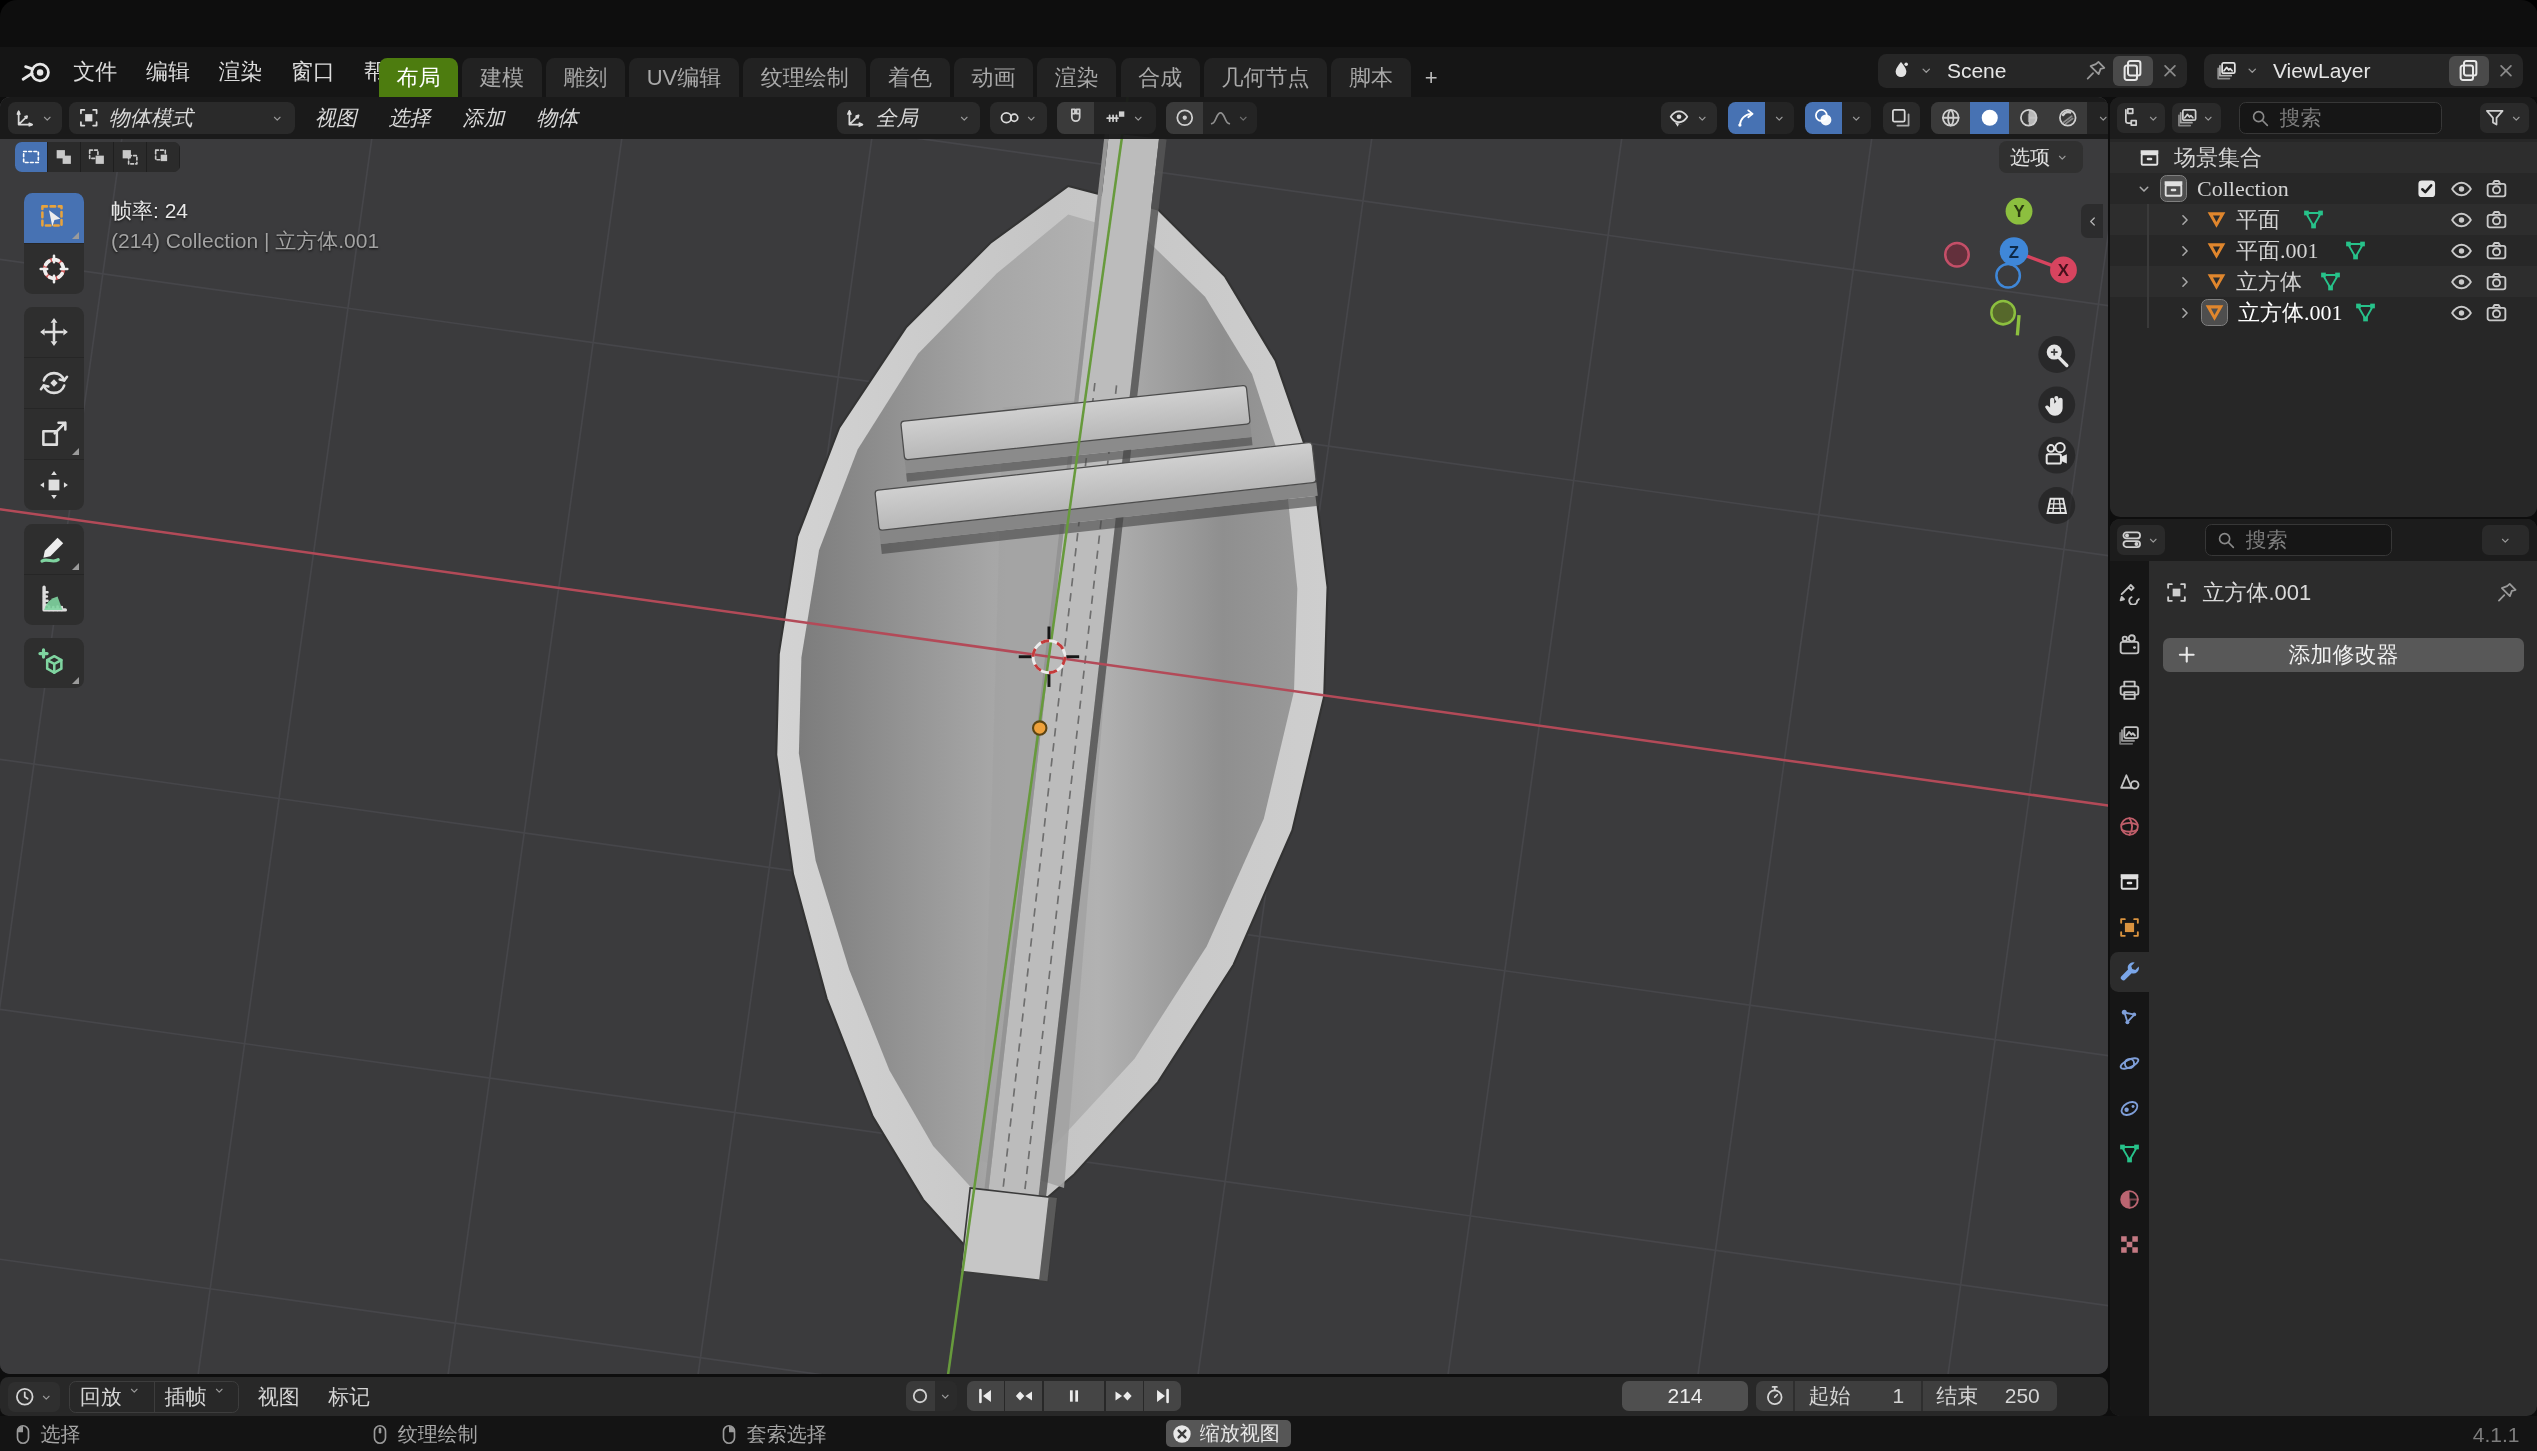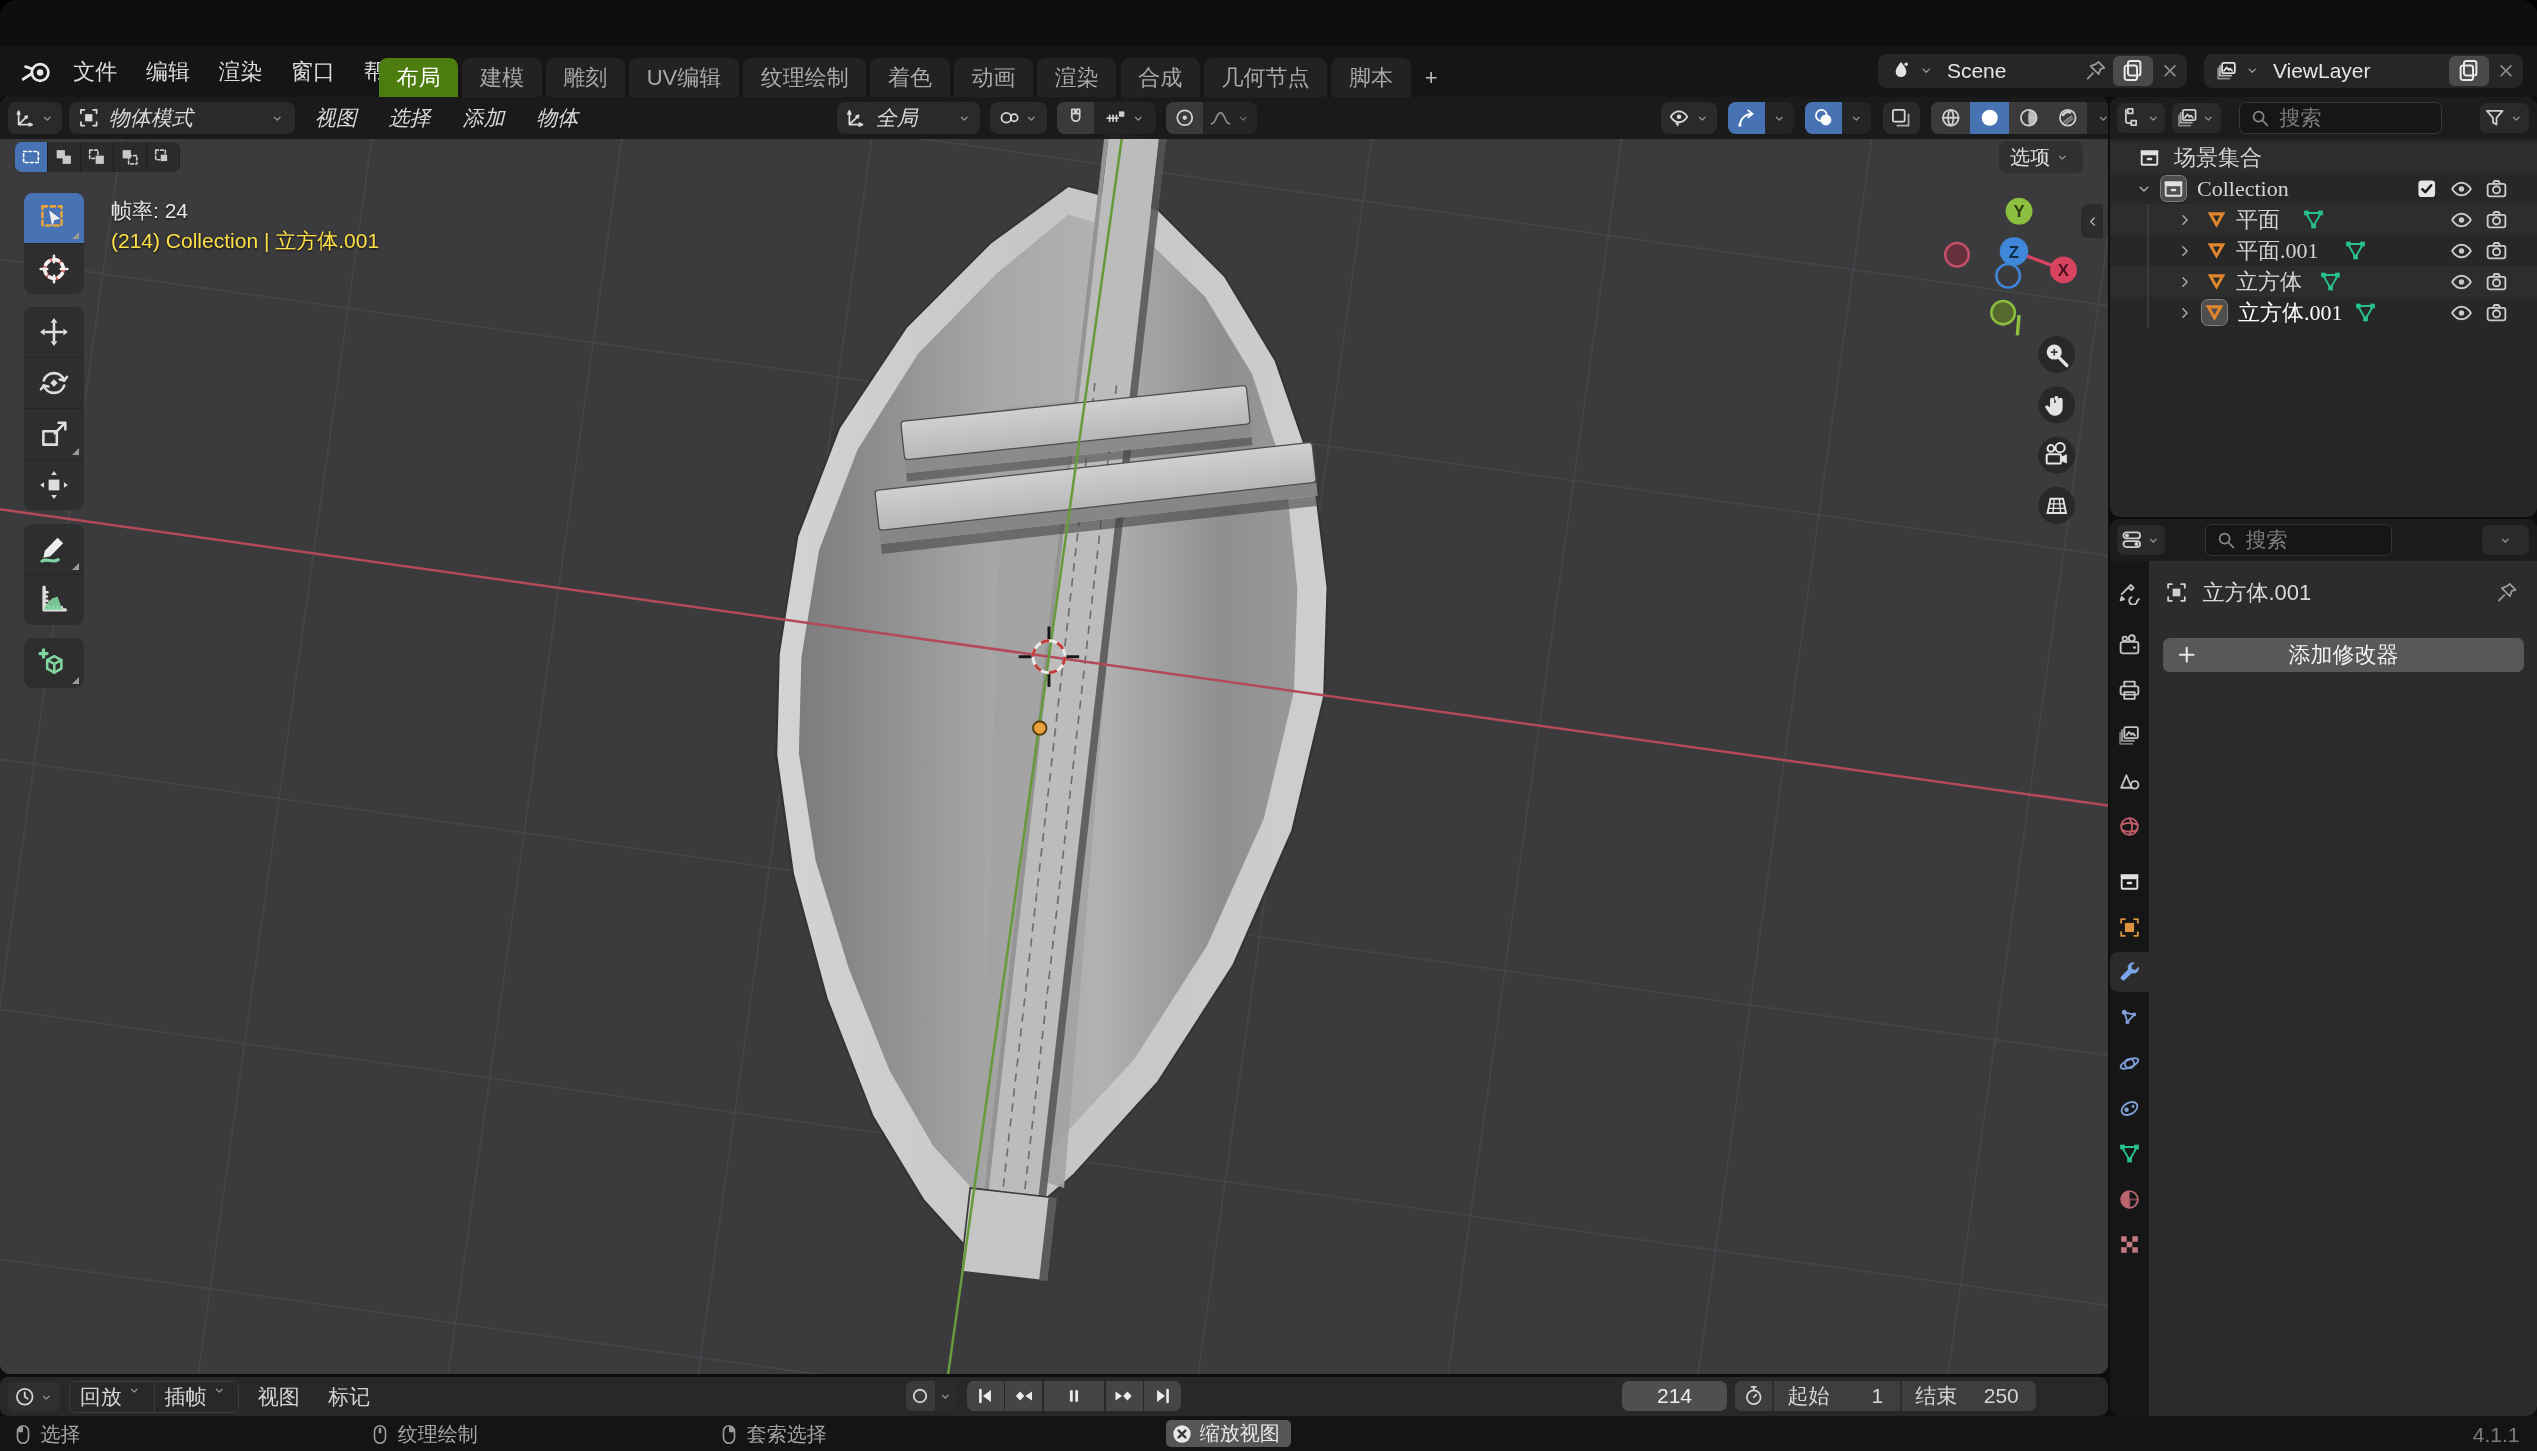--- a/index.html
+++ b/index.html
@@ -56,21 +56,21 @@
   .segrp{height:32px;background:#242424;border-radius:7.6px;display:flex;align-items:center;overflow:hidden;}
   .seg{height:32px;display:flex;align-items:center;justify-content:center;color:#cfcfcf;}
   .seg.on{background:#4772b3;color:#fff;}
   .seg.lite{background:#3a3a3a;}
 
   
   #selmode{position:absolute;left:15px;top:45px;display:flex;z-index:3;background:#2b2b2b;border-radius:6.7px;overflow:hidden;}
   .sm-btn{width:32px;height:30px;display:flex;align-items:center;justify-content:center;color:#c9c9c9;background:#2b2b2b;border-right:0.8px solid #1f1f1f;}
   .sm-btn.active{background:#4772b3;color:#fff;}
   #fps-text{position:absolute;left:111px;top:100px;font-size:21px;color:#e8e8e8;z-index:3;text-shadow:0 0.8px 2.5px rgba(0,0,0,.8);}
-  #info-text{position:absolute;left:111px;top:130px;font-size:21px;color:#fde047;z-index:3;text-shadow:0 0.8px 2.5px rgba(0,0,0,.8);}
+  #info-text{position:absolute;left:111px;top:130px;font-size:21px;color:#a3a3a3;z-index:3;text-shadow:0 0.8px 2.5px rgba(0,0,0,.8);}
   #options-btn{position:absolute;left:1999px;top:44px;width:84px;height:32px;background:#303030;border-radius:7.6px;
                display:flex;align-items:center;justify-content:center;z-index:3;color:#e0e0e0;font-size:20px;gap:3.4px;}
   #collapse-tab{position:absolute;left:2081px;top:107px;width:22px;height:34px;background:rgba(42,42,42,.85);
                 border-radius:6.7px 0 0 6.7px;display:flex;align-items:center;justify-content:center;color:#b5b5b5;z-index:3;}
   #toolbar{position:absolute;left:23.5px;top:96px;width:60px;display:flex;flex-direction:column;gap:13.4px;z-index:3;}
   .tool-grp{background:#2e2e2e;border-radius:8.4px;display:flex;flex-direction:column;overflow:hidden;}
   .tool-btn{width:60px;height:50px;display:flex;align-items:center;justify-content:center;color:#dedede;position:relative;}
   .tool-btn + .tool-btn{border-top:0.8px solid #262626;}
   .tool-btn.active{background:#4772b3;}
   .tool-btn .sub{position:absolute;right:4.2px;bottom:4.2px;width:0;height:0;border-left:7.6px solid transparent;border-bottom:7.6px solid #9b9b9b;}
@@ -115,21 +115,21 @@
   .tl-outl .dvd{width:0.8px;height:30px;background:#3d3d3d;}
   .tl-menu{font-size:21px;padding:0 10px;display:flex;align-items:flex-start;gap:3.4px;color:#d5d5d5;}
   #tl-center{position:absolute;left:906px;top:4.2px;display:flex;align-items:center;gap:10px;}
   #rec-grp{display:flex;height:30px;border-radius:6.7px;overflow:hidden;}
   #rec-grp .rseg{width:28.5px;background:#3a3a3a;display:flex;align-items:center;justify-content:center;color:#cfcfcf;}
   #rec-grp .rchv{width:22px;background:#2b2b2b;display:flex;align-items:center;justify-content:center;color:#8a8a8a;}
   #play-grp{display:flex;gap:1.7px;border-radius:6.7px;overflow:hidden;}
   .pb{width:37px;height:30px;background:#454545;display:flex;align-items:center;justify-content:center;color:#ececec;}
   .pb.wide{width:60px;}
   #tl-right{position:absolute;left:1622px;top:4.2px;display:flex;align-items:center;gap:8.4px;}
-  #frame-field{width:105px;height:30px;background:#4f4f4f;border-radius:6.7px;display:flex;align-items:center;justify-content:center;
+  #frame-field{width:126px;height:30px;background:#4f4f4f;border-radius:6.7px;display:flex;align-items:center;justify-content:center;
                color:#ededed;font-size:21px;}
   #range-grp{height:30px;background:#3e3e3e;border-radius:6.7px;display:flex;align-items:center;overflow:hidden;}
   #range-grp .rgseg{display:flex;align-items:center;height:30px;font-size:21px;color:#d5d5d5;}
   #range-grp .dvd{width:1.7px;height:30px;background:#2e2e2e;}
 
   
   .hint{position:absolute;top:5px;display:flex;align-items:center;gap:6.7px;color:#a5a5a5;font-size:20px;}
   .hint .ico{width:22px;height:25px;color:#9a9a9a;}
   #task-badge{position:absolute;left:1166px;top:4.2px;height:27px;background:#565656;border-radius:5px;display:flex;
               align-items:center;gap:6.7px;padding:0 11.7px 0 5px;color:#e8e8e8;font-size:20px;}

